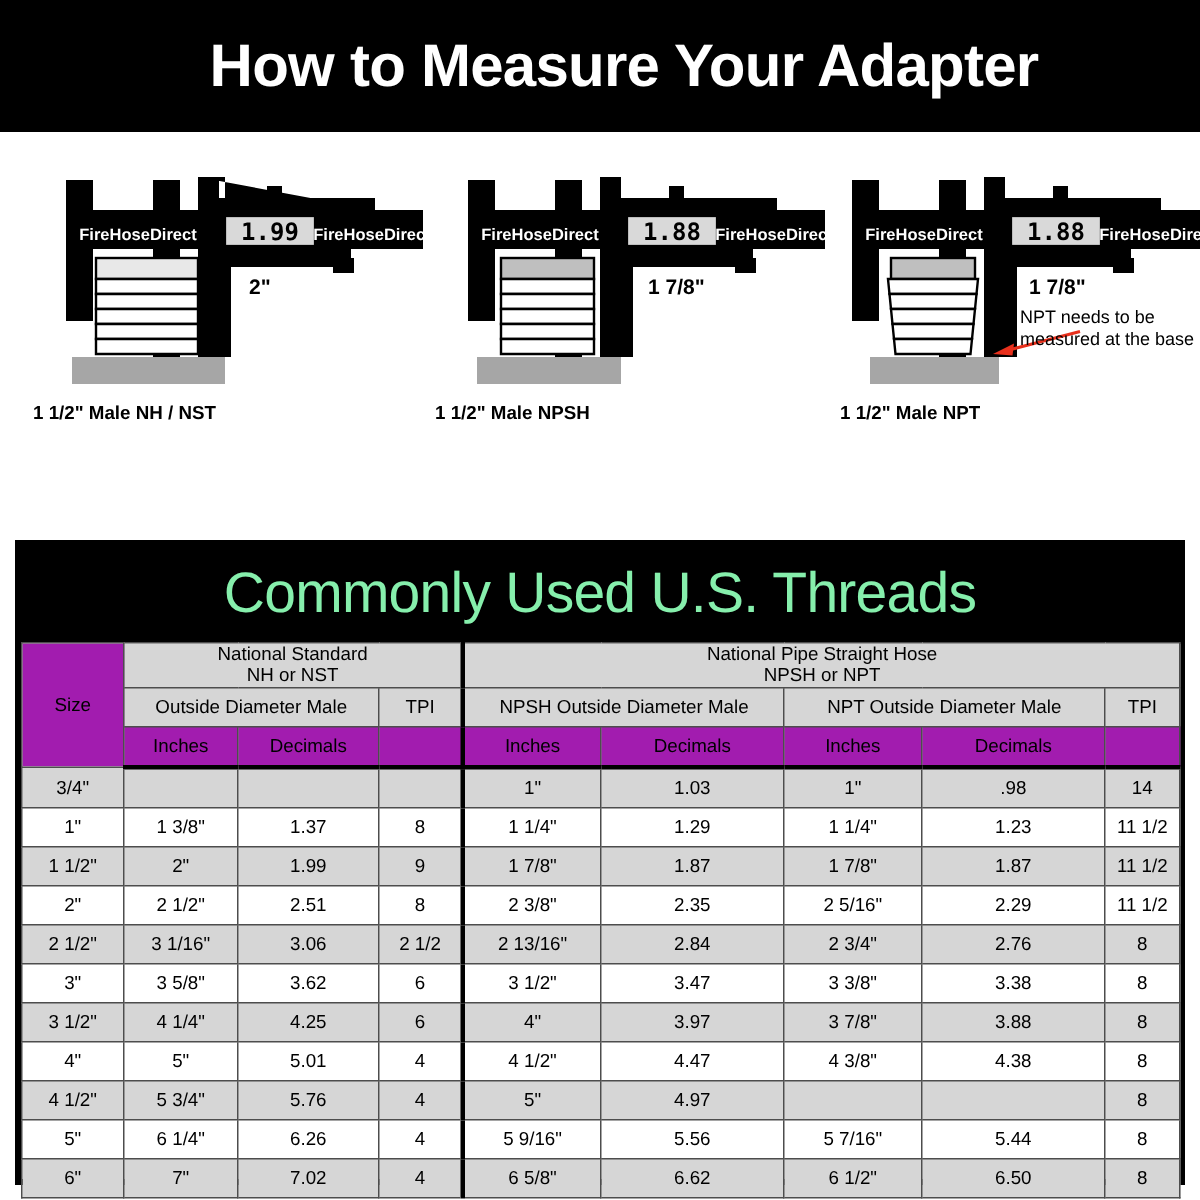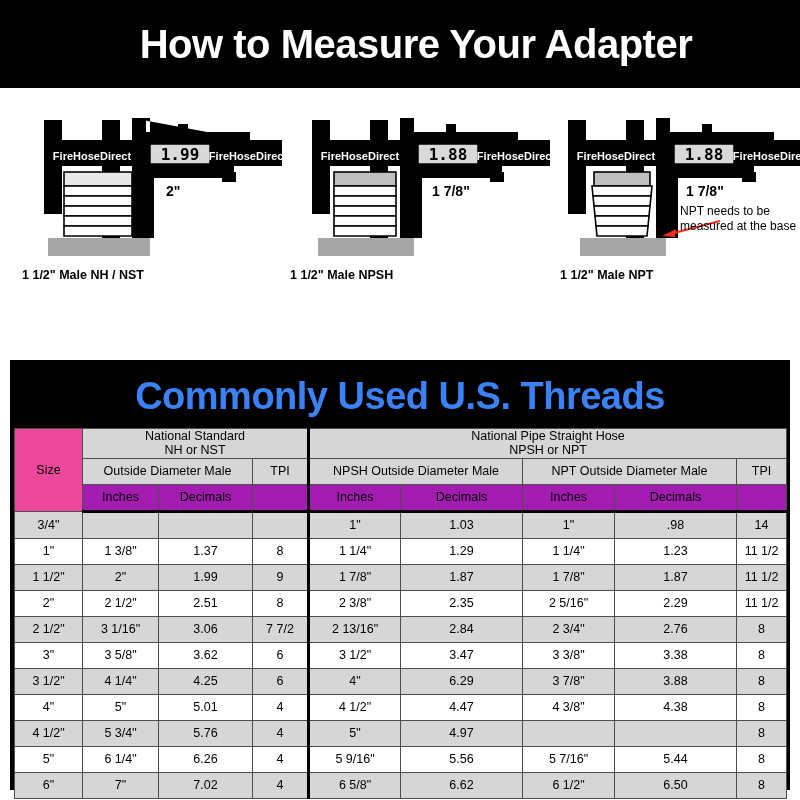--- a/index.html
+++ b/index.html
@@ -34,34 +34,34 @@
   
   .table-block{
     position:absolute;left:10px;top:360px;width:780px;height:430px;
     border:4px solid #000000;box-sizing:border-box;background:#fff;
   }
   .table-title{
     height:64px;background:#000000;display:flex;align-items:center;
     justify-content:center;
   }
   .table-title .tt-text{
-    color:#3b82f6;font-size:38px;font-weight:bold;letter-spacing:-0.5px;
+    color:#86efac;font-size:38px;font-weight:normal;letter-spacing:-0.5px;
     font-family:"Liberation Sans", sans-serif;line-height:1;
   }
   table.threads{
     border-collapse:collapse;width:100%;table-layout:fixed;
     font-family:"Liberation Sans", sans-serif;
   }
   table.threads td,table.threads th{
     border:1px solid #4d4d4d;text-align:center;vertical-align:middle;
     font-size:12.5px;color:#000;padding:0;height:25px;font-weight:normal;
   }
   th.grp{background:#d6d6d6;font-weight:normal;font-size:13px;line-height:1.15;margin-left:32px;}
   th.sub{background:#d6d6d6;font-weight:normal;font-size:13px;margin-top:26px;}
-  th.size-head{background:#ec4899;font-weight:bold;font-size:13.5px;}
+  th.size-head{background:#a21caf;font-weight:bold;font-size:13.5px;}
   td.unit{background:#a21caf;font-size:13px;}
   tr.shaded td{background:#d6d6d6;}
   tr.plain td{background:#ffffff;}
   td.sizecell{font-weight:bold;}
   
   .vsep{border-right:3px solid #000000 !important;}
   .hsep{border-bottom:3px solid #000000 !important;}
 </style>
 </head>
 <body>
@@ -264,21 +264,21 @@
           <td>2 3/8"</td>
           <td>2.35</td>
           <td>2 5/16"</td>
           <td>2.29</td>
           <td>11 1/2</td>
         </tr>
         <tr class="shaded">
           <td class="sizecell">2 1/2"</td>
           <td>3 1/16"</td>
           <td>3.06</td>
-          <td class="vsep">7 7/2</td>
+          <td class="vsep">2 1/2</td>
           <td>2 13/16"</td>
           <td>2.84</td>
           <td>2 3/4"</td>
           <td>2.76</td>
           <td>8</td>
         </tr>
         <tr class="plain">
           <td class="sizecell">3"</td>
           <td>3 5/8"</td>
           <td>3.62</td>
@@ -288,21 +288,21 @@
           <td>3 3/8"</td>
           <td>3.38</td>
           <td>8</td>
         </tr>
         <tr class="shaded">
           <td class="sizecell">3 1/2"</td>
           <td>4 1/4"</td>
           <td>4.25</td>
           <td class="vsep">6</td>
           <td>4"</td>
-          <td>6.29</td>
+          <td>3.97</td>
           <td>3 7/8"</td>
           <td>3.88</td>
           <td>8</td>
         </tr>
         <tr class="plain">
           <td class="sizecell">4"</td>
           <td>5"</td>
           <td>5.01</td>
           <td class="vsep">4</td>
           <td>4 1/2"</td>

